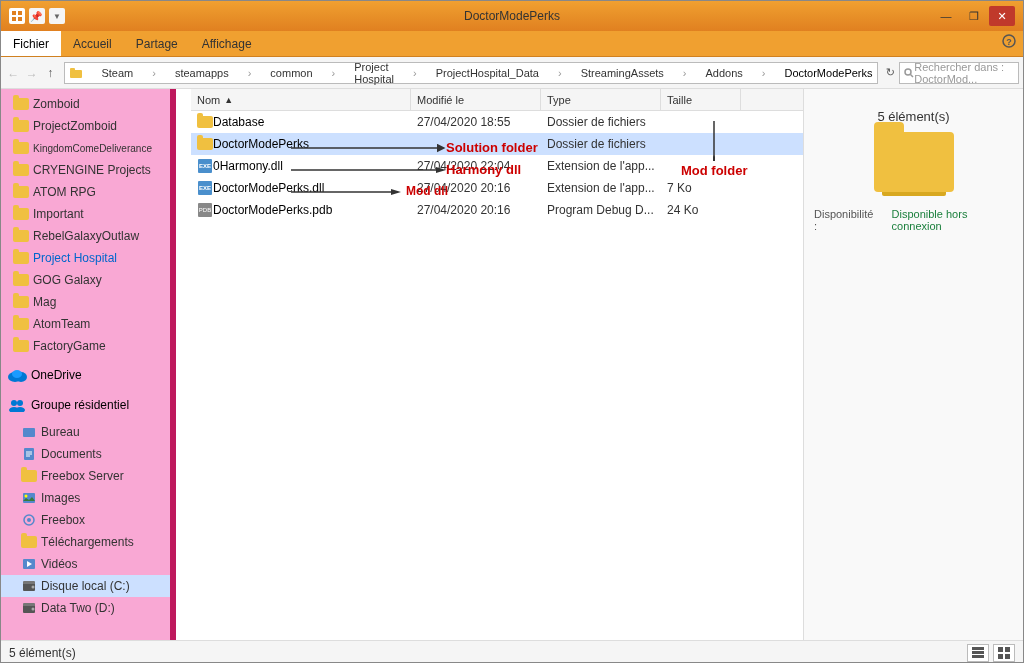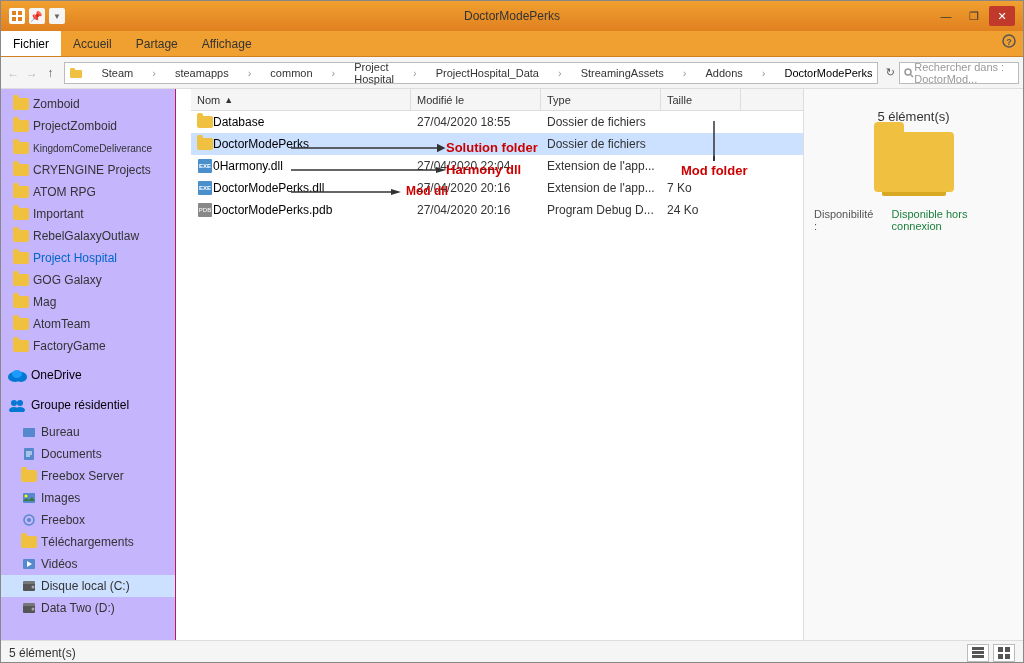--- a/index.html
+++ b/index.html
@@ -93,23 +93,23 @@
 
     
     .main-layout {
       display: flex;
       height: calc(663px - 30px - 26px - 32px - 24px);
     }
 
     
     .sidebar {
       width: 175px;
-      border-right: 1px solid #be185d;
+      border-right: 6px solid #be185d;
       overflow-y: auto;
-      background: #c4b5fd;
+      background: #f9a8d4;
       flex-shrink: 0;
     }
     .sidebar-item {
       display: flex;
       align-items: center;
       padding: 2px 8px 2px 12px;
       cursor: pointer;
       font-size: 12px;
       color: #333;
       height: 22px;

